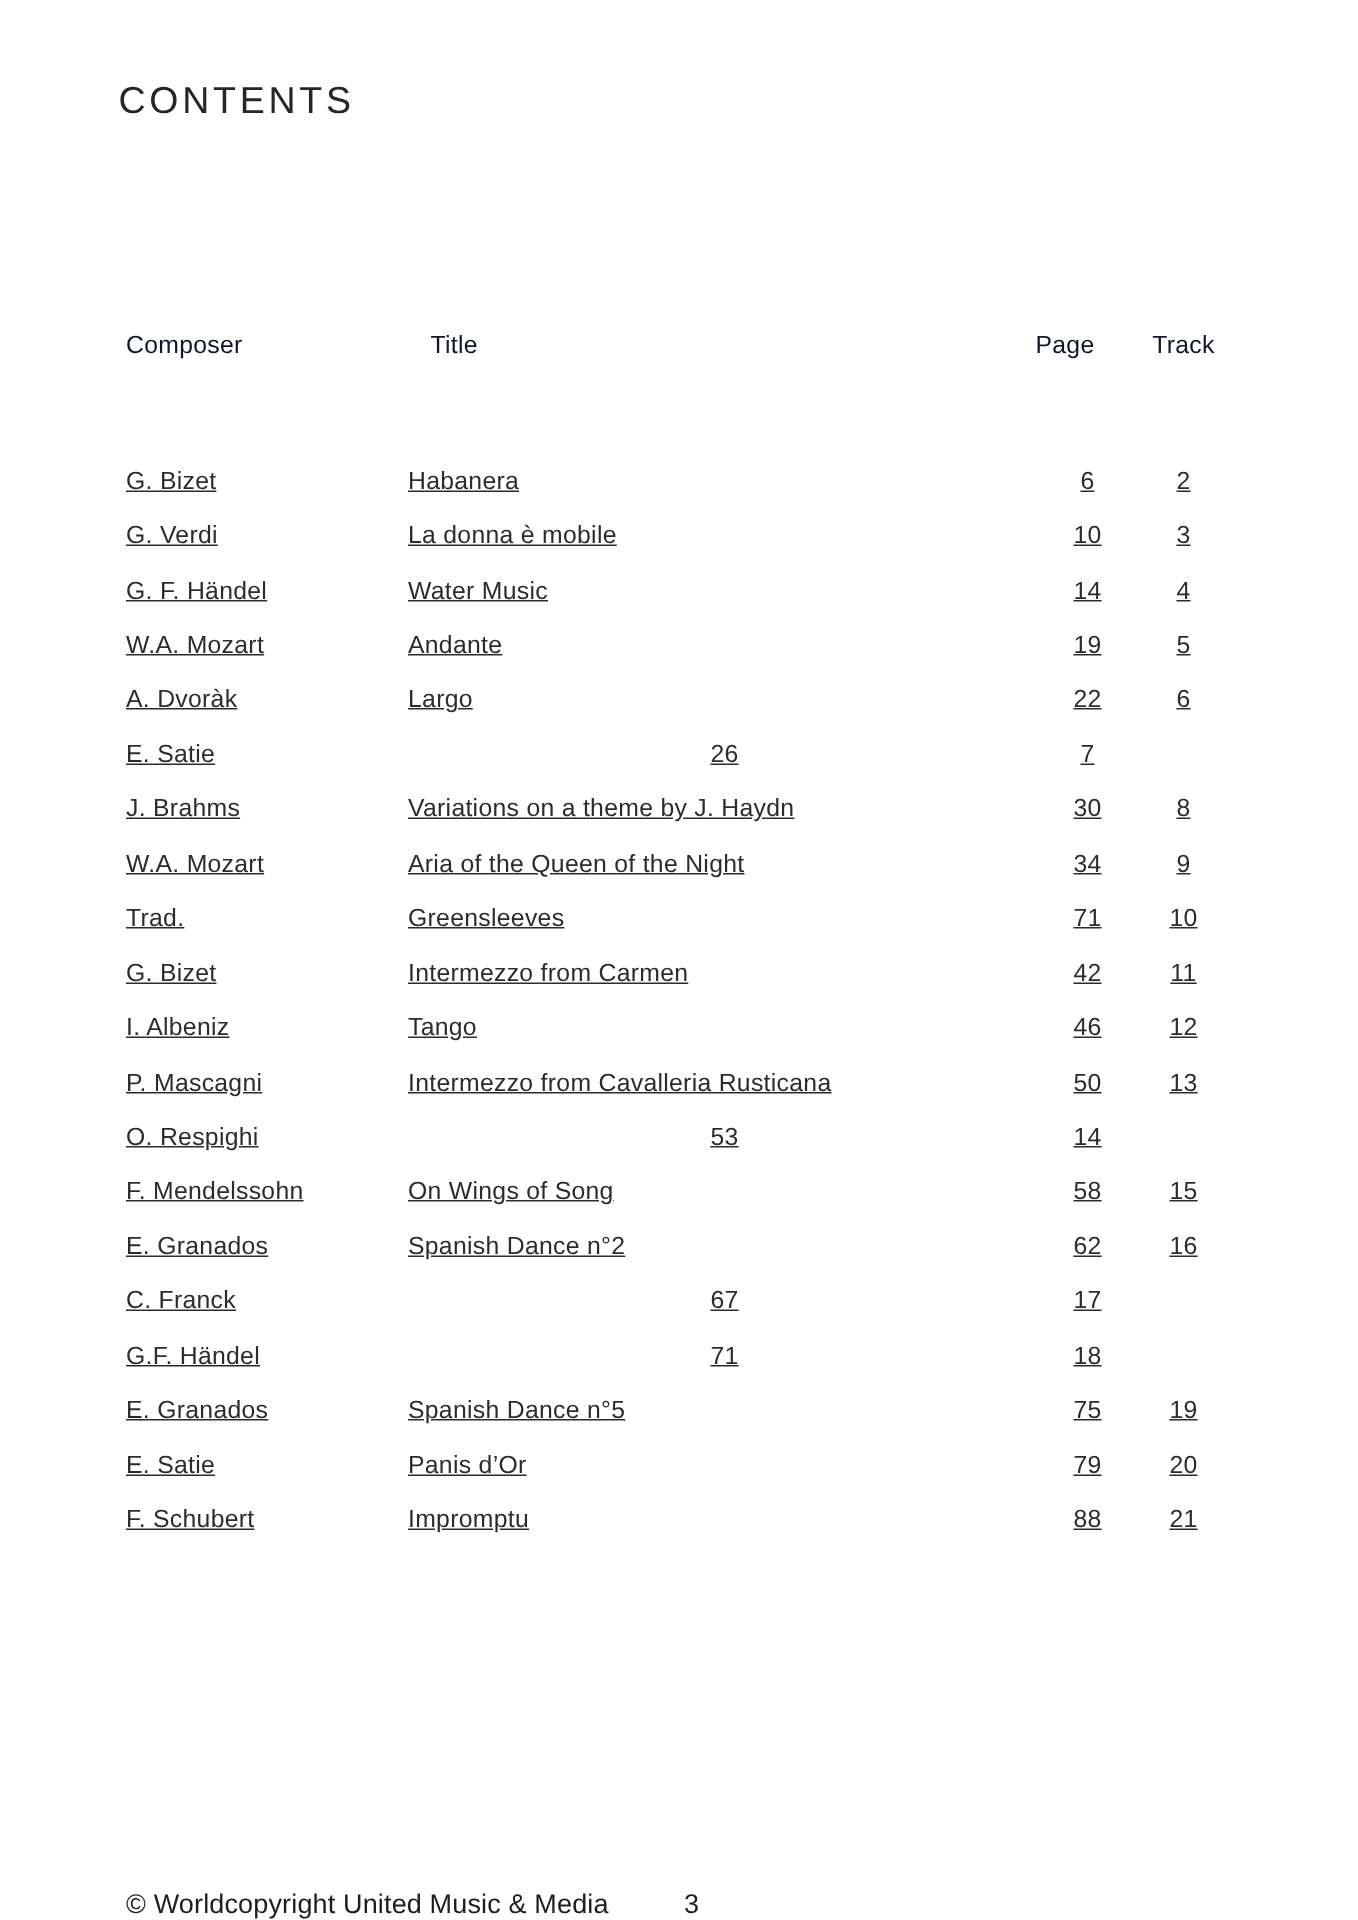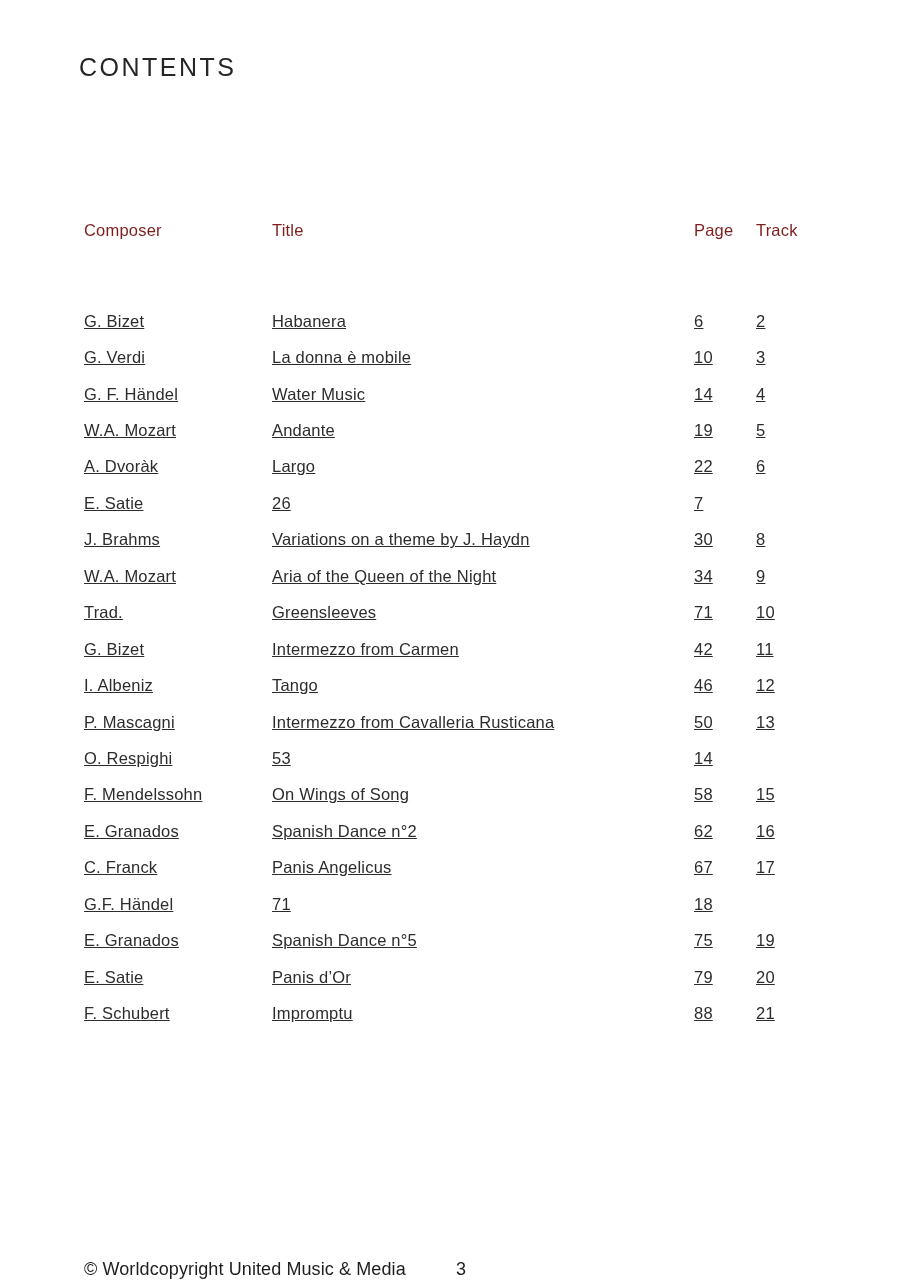--- a/index.html
+++ b/index.html
@@ -29,24 +29,24 @@
     top: 220px;
     width: 738px;
     font-size: 16.5px;
     letter-spacing: 0.2px;
   }
   .toc-grid-row {
     display: grid;
     grid-template-columns: 188px 1fr 62px 66px;
     align-items: center;
   }
-  .toc-header { height: 21px; color: #7f1d1d; }
+  .toc-header { height: 21px; color: #0f172a; gap: 15px; }
   .toc-body { margin-top: 62px; text-decoration: underline; }
   .toc-row { height: 36.45px; }
-  .col-page, .col-track { text-align: left; }
+  .col-page, .col-track { text-align: center; }
   .footer {
     position: absolute;
     left: 84px;
     top: 1259px;
     width: 754px;
     display: grid;
     grid-template-columns: 1fr auto 1fr;
     font-size: 18px;
     letter-spacing: 0.1px;
     color: #1e1e1e;
@@ -170,21 +170,20 @@
 
   <div class="toc-grid-row toc-row">
     <span class="col-composer">E. Granados</span>
     <span class="col-title">Spanish Dance n°2</span>
     <span class="col-page">62</span>
     <span class="col-track">16</span>
   </div>
 
   <div class="toc-grid-row toc-row">
     <span class="col-composer">C. Franck</span>
-    <span class="col-title">Panis Angelicus</span>
     <span class="col-page">67</span>
     <span class="col-track">17</span>
   </div>
 
   <div class="toc-grid-row toc-row">
     <span class="col-composer">G.F. Händel</span>
     <span class="col-page">71</span>
     <span class="col-track">18</span>
   </div>
 

